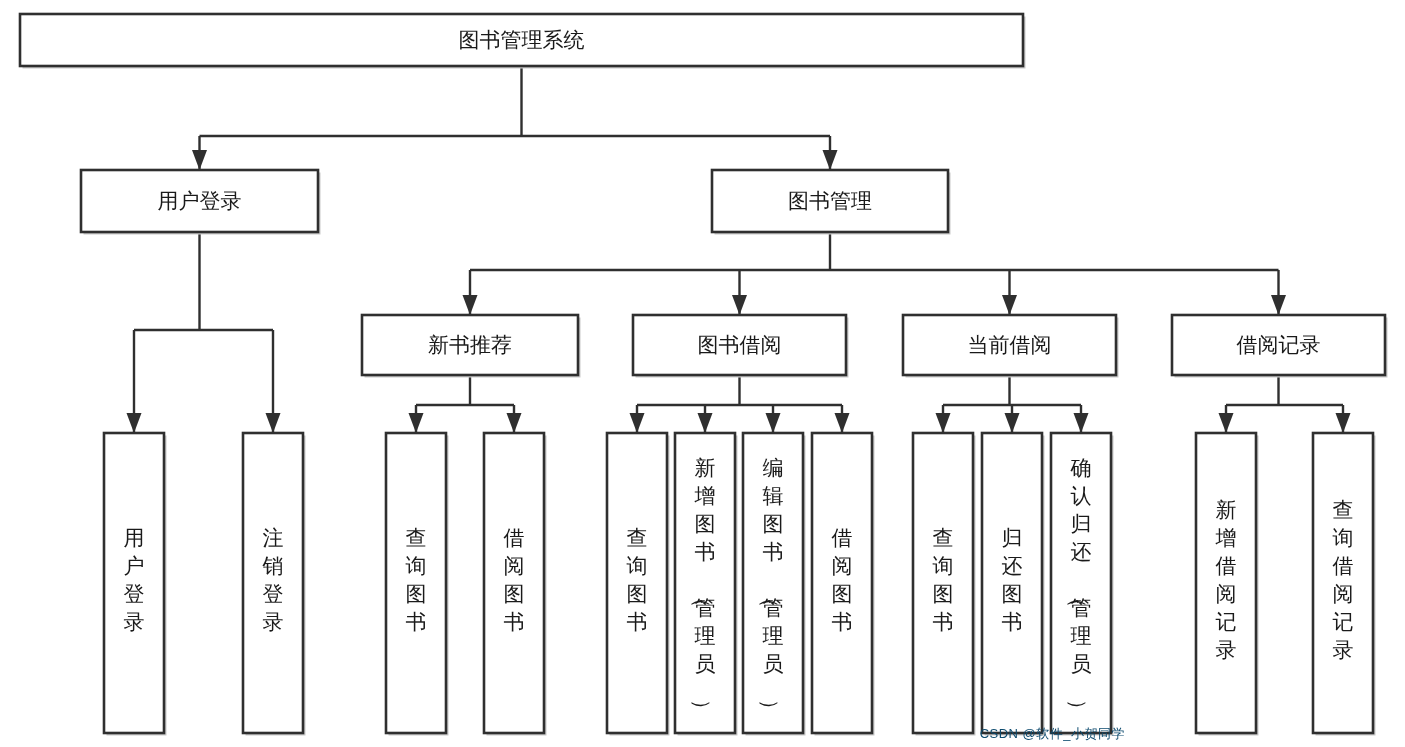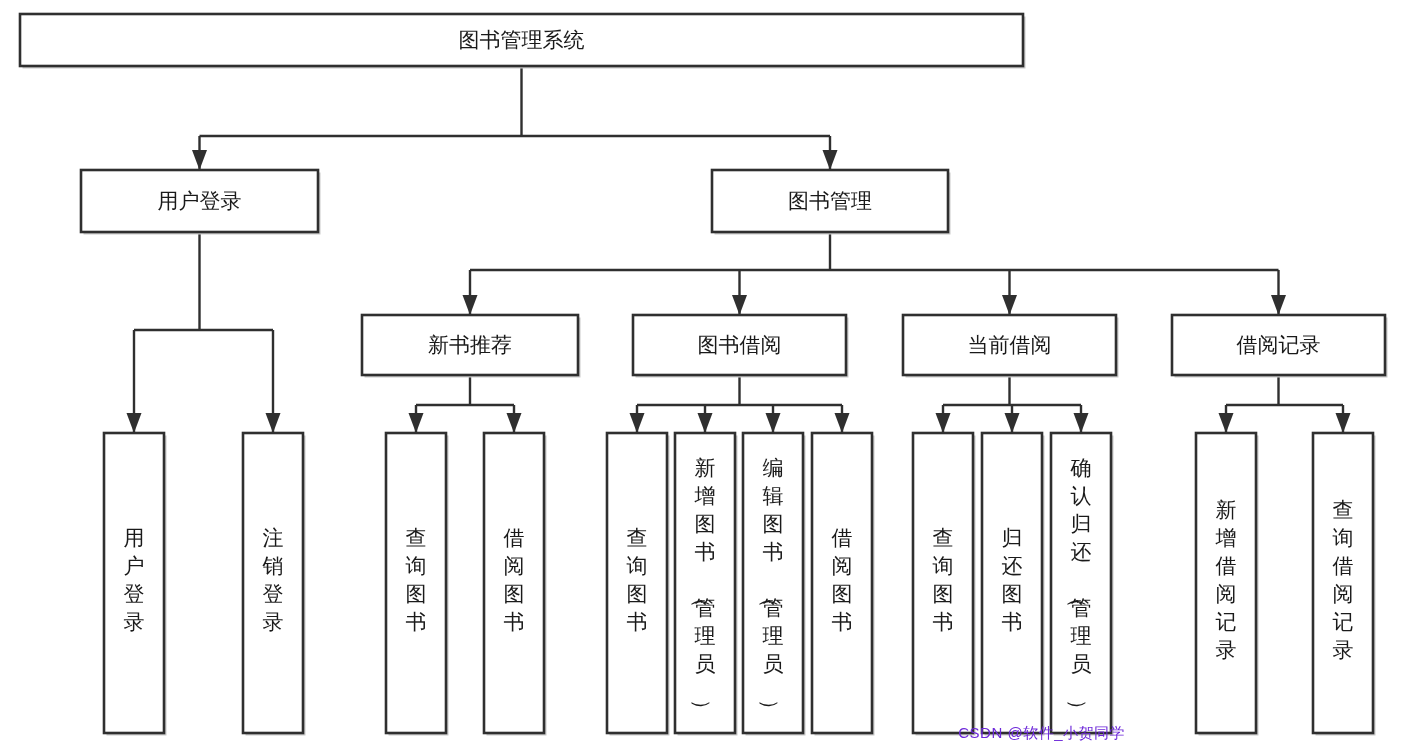--- a/index.html
+++ b/index.html
@@ -58,22 +58,22 @@
     font-family: "Liberation Sans", "DejaVu Sans", sans-serif;
     font-size: 21px;
     fill: #1a1a1a;
     text-anchor: middle;
   }
   .watermark {
     position: absolute;
     right: 14px;
     bottom: 4px;
     font-family: "Liberation Sans", "DejaVu Sans", sans-serif;
-    font-size: 15px;
-    color: #6d28d9;
+    font-size: 13px;
+    color: #0c4a6e;
     letter-spacing: 0.5px;
     white-space: nowrap;
     user-select: none;
   }
 </style>
 </head>
 <body>
 
 <div id="diagram-root">
   <svg id="flowchart" viewBox="0 0 1405 747" xmlns="http://www.w3.org/2000/svg">

